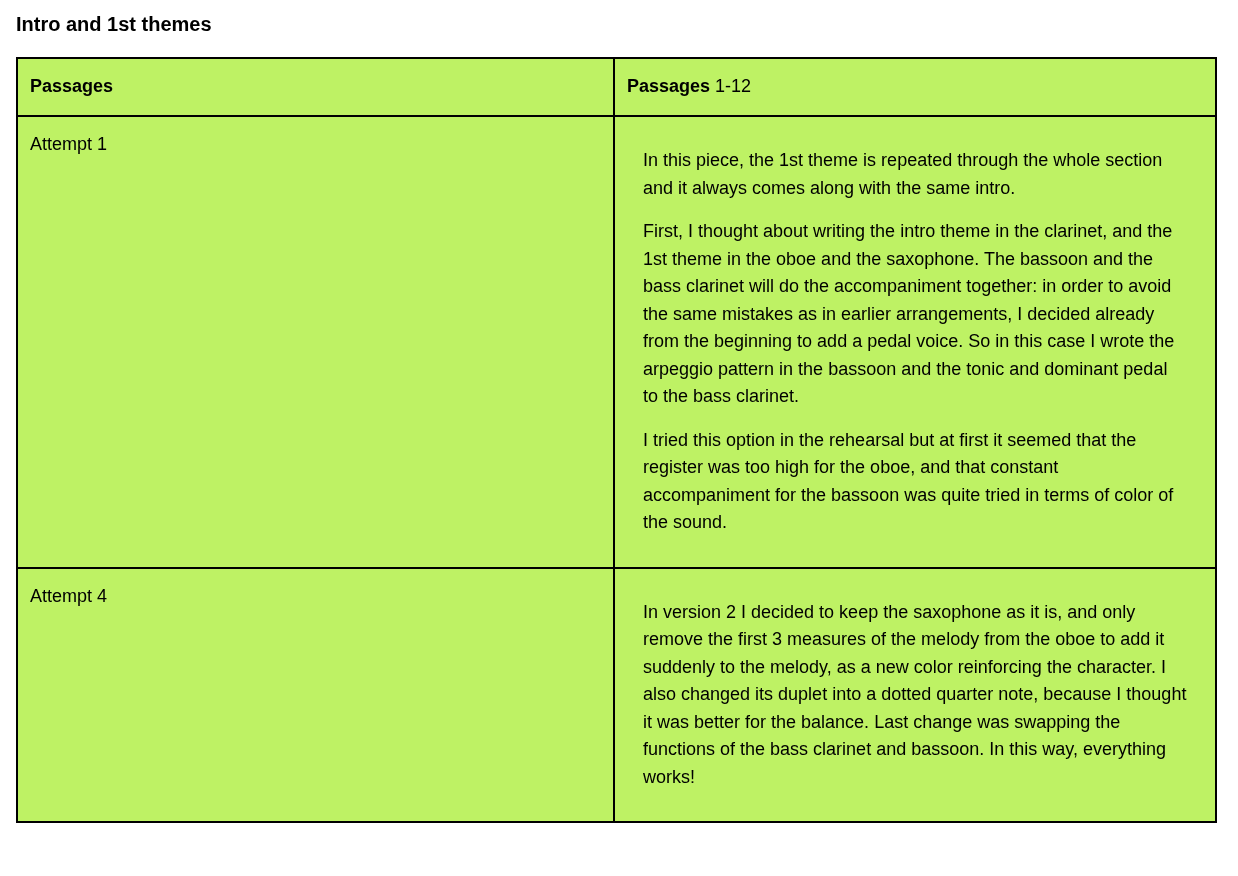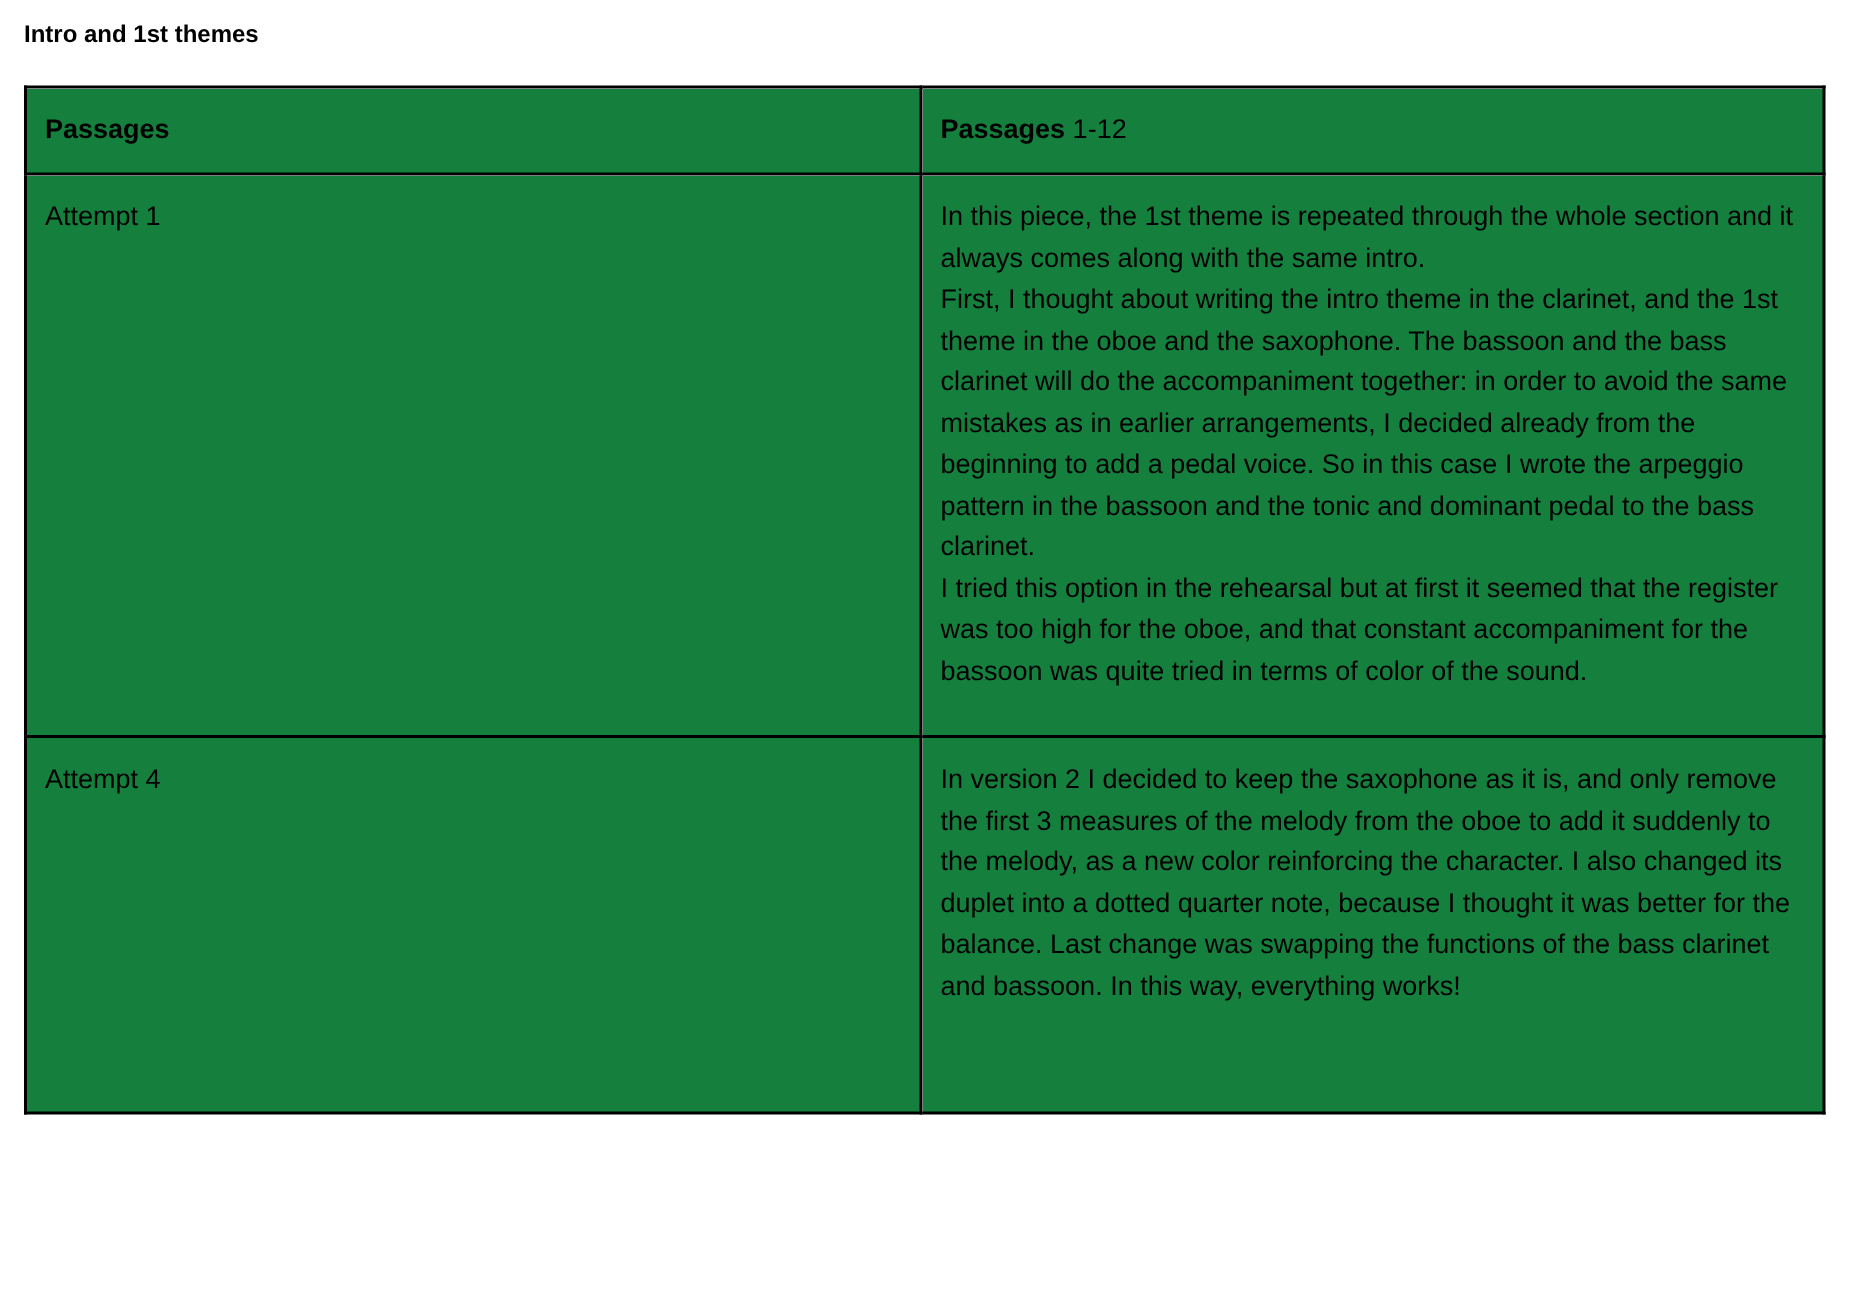--- a/index.html
+++ b/index.html
@@ -14,50 +14,50 @@
     position: relative;
     width: 1238px;
     height: 876px;
     background: #ffffff;
     overflow: hidden;
   }
   .doc-title {
     position: absolute;
     left: 16px;
     top: 12px;
-    font-size: 16px;
+    font-size: 20px;
     font-weight: bold;
     line-height: 24px;
     color: #000000;
   }
   table.doc-table {
     position: absolute;
     left: 16px;
     top: 57px;
     width: 1199px;
     border-collapse: collapse;
     table-layout: fixed;
   }
   table.doc-table td {
     border: 2px solid #000000;
     vertical-align: top;
     padding: 14px 12px;
     font-size: 18px;
     line-height: 27.5px;
     color: #000000;
-    background: #15803d;
+    background: #bef264;
     overflow: hidden;
   }
   td.col-left  { width: 597px; }
   td.col-right { width: 602px; }
   tr.header-row td { height: 58px; }
   tr.body-row-1 td { height: 375px; }
   tr.body-row-2 td { height: 251px; }
   .bold { font-weight: bold; }
-  .para { margin: 0; }
+  .para { margin: 16px; }
 </style>
 </head>
 <body>
 
 <div class="page">
 
   <div class="doc-title">Intro and 1st themes</div>
 
   <table class="doc-table">
     <tbody>

